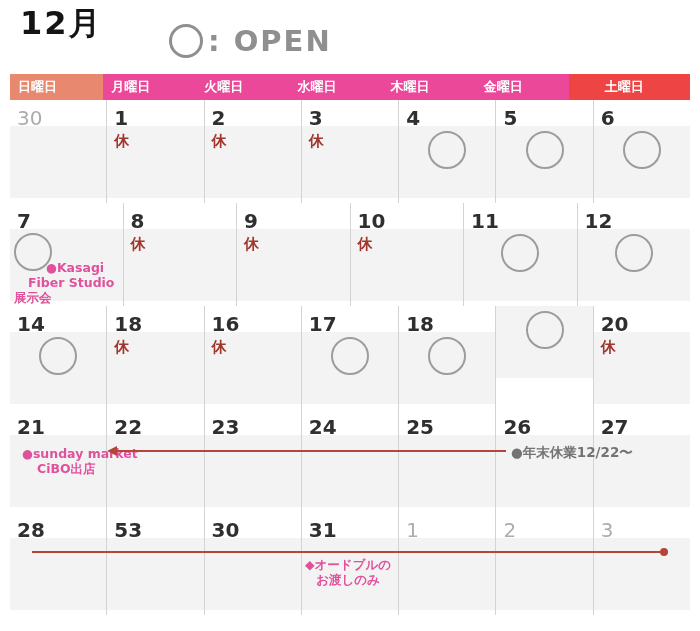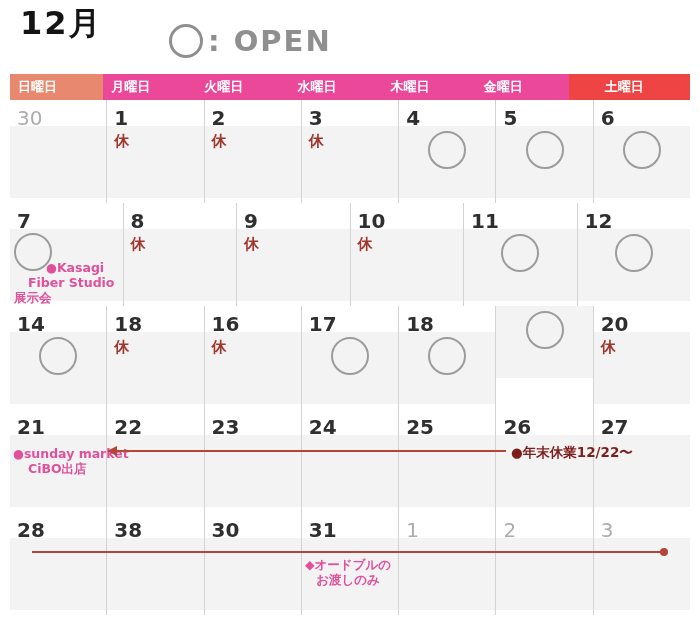--- a/index.html
+++ b/index.html
@@ -29,24 +29,24 @@
   .closed{position:absolute;left:7px;top:6px;font-size:15px;font-weight:600;color:#A0372D;}
   .open-circle{width:34px;height:34px;border:2px solid #9C9C9C;border-radius:50%;margin:5px auto 0;background:transparent;}
   .open-circle.left{margin:4px 0 0 4px;}
 
   
   .ann{position:absolute;color:#E0519B;font-size:12.5px;line-height:15px;font-weight:700;white-space:nowrap;}
   .ann-kasagi{left:12px;top:260px;}
   .ann-kasagi .l1{margin-left:34px;}
   .ann-kasagi .l2{margin-left:16px;}
   .ann-kasagi .l3{margin-left:2px;}
-  .ann-sunday-market{left:13px;top:446px;}
+  .ann-sunday-market{left:22px;top:446px;}
   .ann-sunday-market .l2{margin-left:15px;}
   .ann-hors{left:300px;top:557px;width:96px;text-align:center;white-space:normal;}
-  .year-end-label{position:absolute;left:511px;top:444px;color:#7f1d1d;font-size:13.5px;font-weight:600;white-space:nowrap;}
+  .year-end-label{position:absolute;left:511px;top:444px;color:#737373;font-size:13.5px;font-weight:600;white-space:nowrap;}
   .arrow-line{position:absolute;left:116px;top:450px;width:390px;height:2px;background:#B5453A;}
   .arrow-head{position:absolute;left:107px;top:446px;width:0;height:0;border-top:5px solid transparent;border-bottom:5px solid transparent;border-right:10px solid #B5453A;}
   .long-line{position:absolute;left:32px;top:551px;width:632px;height:2px;background:#B5453A;}
   .line-dot{position:absolute;left:660px;top:548px;width:8px;height:8px;border-radius:50%;background:#B5453A;}
 </style>
 </head>
 <body>
 
 <div class="page">
 
@@ -220,21 +220,21 @@
             <div class="date">27</div>
             <div class="content"></div>
           </div>
         </div>
         <div class="week-row">
           <div class="day-cell">
             <div class="date">28</div>
             <div class="content"></div>
           </div>
           <div class="day-cell">
-            <div class="date">38</div>
+            <div class="date">53</div>
             <div class="content"></div>
           </div>
           <div class="day-cell">
             <div class="date">30</div>
             <div class="content"></div>
           </div>
           <div class="day-cell">
             <div class="date">31</div>
             <div class="content"></div>
           </div>

